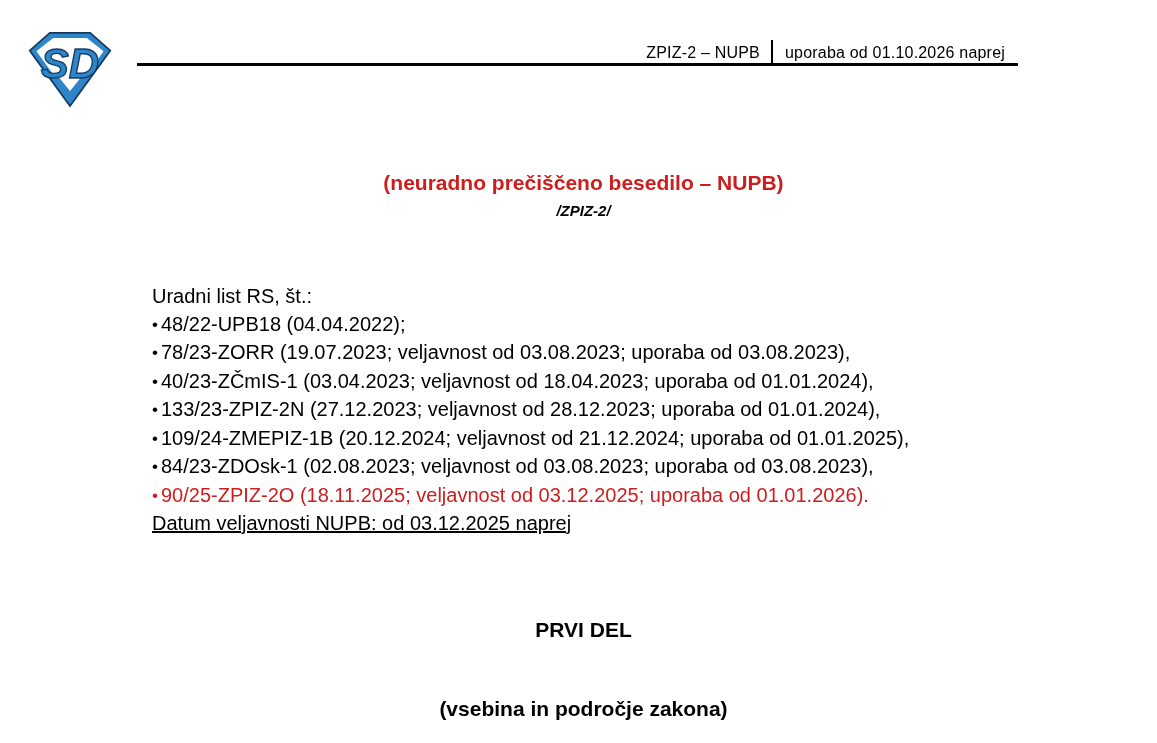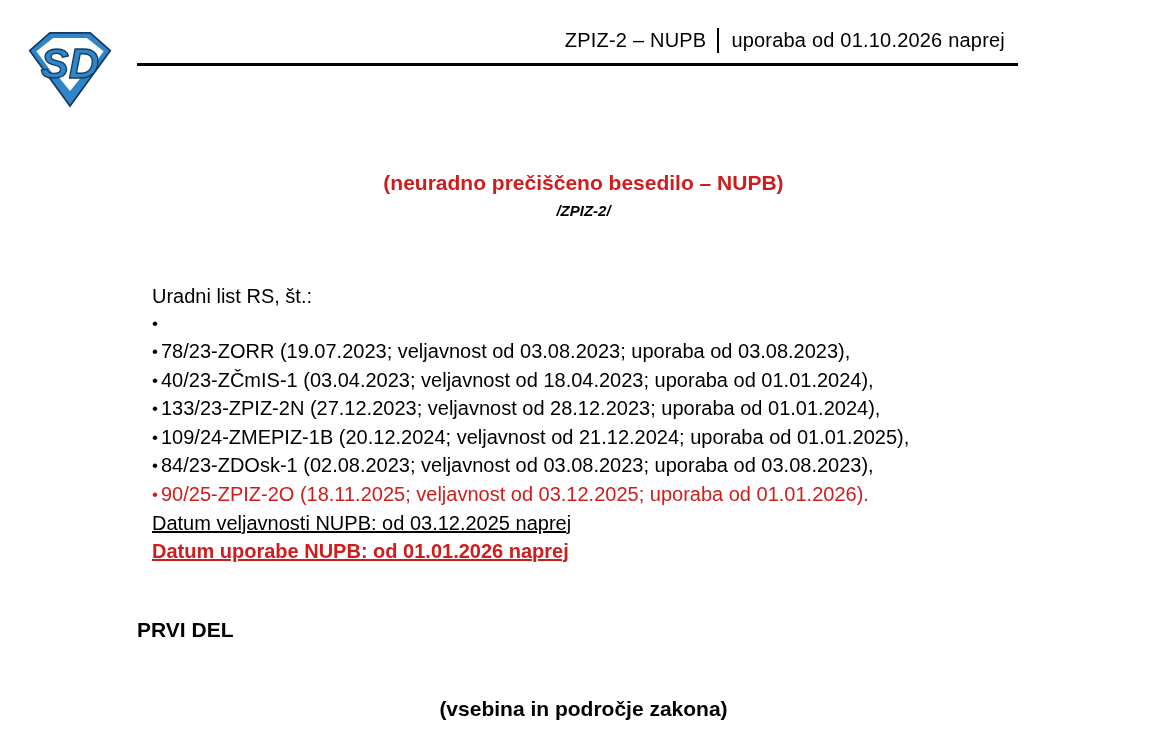--- a/index.html
+++ b/index.html
@@ -12,23 +12,23 @@
     position: relative;
   }
   .abs { position: absolute; }
 
   
   .logo {
     left: 28px; top: 30px;
     width: 84px; height: 78px;
   }
   .header-meta {
-    top: 28px; right: 152px;
+    top: 40px; right: 152px;
     display: flex; align-items: center;
-    font-size: 20px;
+    font-size: 16px;
     letter-spacing: 0.2px;
     white-space: nowrap;
   }
   .header-meta .doc-code { margin-right: 11px; }
   .header-meta .vbar {
     width: 2px; height: 25px;
     background: #000;
     margin-right: 12px;
   }
   .header-rule {
@@ -89,21 +89,21 @@
   .validity .application {
     text-decoration: underline;
     color: var(--accent-red);
     font-weight: bold;
   }
 
   
   .part-block {
     left: 137px; top: 616px;
     width: 893px;
-    text-align: left;
+    text-align: center;
     font-size: 21px;
     font-weight: bold;
     line-height: 27.5px;
   }
   .article-block {
     left: 137px; top: 695px;
     width: 893px;
     text-align: center;
     font-size: 21px;
     font-weight: bold;
@@ -134,20 +134,21 @@
   <div class="abs title-block">
     <div class="title-sub">(neuradno prečiščeno besedilo – NUPB)</div>
     <div class="title-code">/ZPIZ-2/</div>
   </div>
 
   <div class="abs gazette">
     <div class="gazette-intro">Uradni list RS, št.:</div>
 
     <div class="gazette-item">
       <span class="bullet">•</span>
+      <span>48/22-UPB18 (04.04.2022);</span>
     </div>
     <div class="gazette-item">
       <span class="bullet">•</span>
       <span>78/23-ZORR (19.07.2023; veljavnost od 03.08.2023; uporaba od 03.08.2023),</span>
     </div>
     <div class="gazette-item">
       <span class="bullet">•</span>
       <span>40/23-ZČmIS-1 (03.04.2023; veljavnost od 18.04.2023; uporaba od 01.01.2024),</span>
     </div>
     <div class="gazette-item">
@@ -163,21 +164,20 @@
       <span>84/23-ZDOsk-1 (02.08.2023; veljavnost od 03.08.2023; uporaba od 03.08.2023),</span>
     </div>
     <div class="gazette-item red">
       <span class="bullet">•</span>
       <span>90/25-ZPIZ-2O (18.11.2025; veljavnost od 03.12.2025; uporaba od 01.01.2026).</span>
     </div>
   </div>
 
   <div class="abs validity">
     <div class="effective">Datum veljavnosti NUPB: od 03.12.2025 naprej</div>
-    <div class="application">Datum uporabe NUPB: od 01.01.2026 naprej</div>
   </div>
 
   <div class="abs part-block">
     <div>PRVI DEL</div>
   </div>
 
   <div class="abs article-block">
     <div>(vsebina in področje zakona)</div>
   </div>
 

